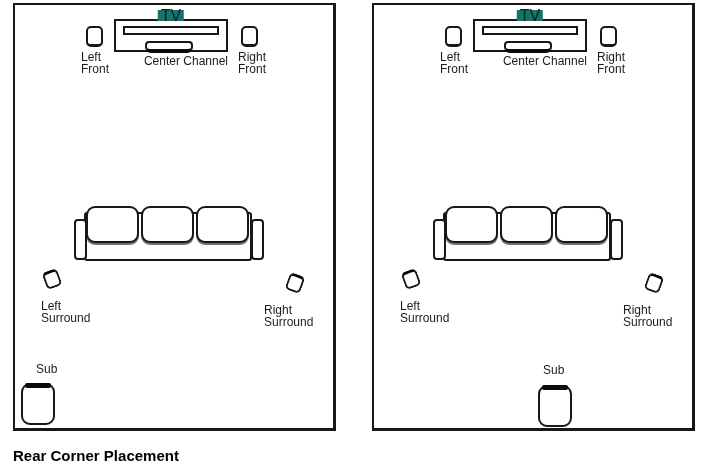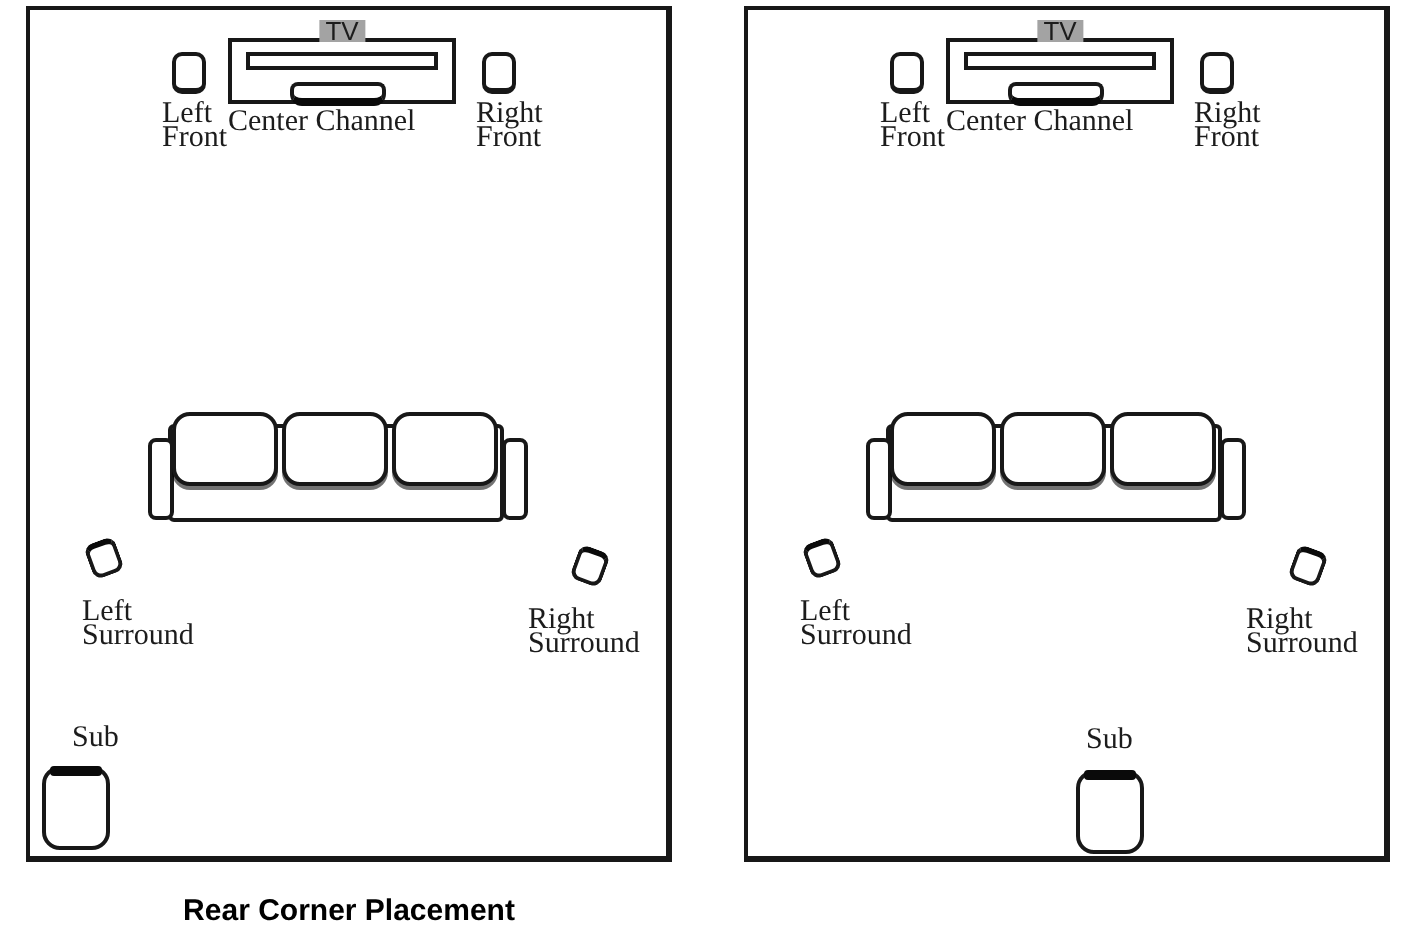--- a/index.html
+++ b/index.html
@@ -11,54 +11,53 @@
   .d1 { left:13px; }
   .d2 { left:372px; }
 
   .room {
     position:relative; width:323px; height:428px; box-sizing:border-box;
     border:2px solid #181818; border-right-width:3px; border-bottom-width:3px;
     background:#ffffff;
   }
 
   .lbl {
-    position:absolute; font-size:15px; line-height:11.5px; color:#1c1c1c;
+    position:absolute; font-size:12px; line-height:11.5px; color:#1c1c1c;
     white-space:pre-line;
-    font-family:Liberation Serif, serif;
   }
 
   
   .front-speaker {
     position:absolute; top:21px; width:13px; height:16px; background:#fff;
     border:2px solid #181818; border-bottom-width:3px; border-radius:5px;
   }
   .fs-left  { left:71px; }
   .fs-right { left:226px; }
   .lbl-lf { left:66px;  top:47px; }
   .lbl-rf { left:223px; top:47px; }
 
   
   .tv-unit {
     position:absolute; left:99px; top:14px; width:114px; height:33px;
     box-sizing:border-box; border:2px solid #181818; background:#fff;
   }
   .tv-label {
     position:absolute; left:50%; top:-11px; transform:translateX(-50%);
-    background:#a3a3a3; padding:0 3px; font-size:13px; line-height:11px; color:#1c1c1c;
+    background:#0f766e; padding:0 3px; font-size:16px; line-height:11px; color:#1c1c1c;
   }
   .tv-screen {
     position:absolute; left:7px; top:5px; width:92px; height:5px;
     border:2px solid #181818; background:#fff;
   }
   .center-speaker {
     position:absolute; left:29px; bottom:-3px; width:44px; height:6px;
     border:2px solid #181818; border-bottom:4px solid #0a0a0a;
     border-radius:4px 4px 6px 6px; background:#fff;
   }
-  .lbl-cc { left:99px; top:51px; width:114px; text-align:left; white-space:nowrap; }
+  .lbl-cc { left:99px; top:51px; width:114px; text-align:right; white-space:nowrap; }
 
   
   .couch { position:absolute; left:59px; top:201px; width:190px; height:57px; }
   .couch-base {
     position:absolute; left:10px; top:6px; width:168px; height:49px;
     box-sizing:border-box; border:2px solid #181818; border-radius:3px; background:#fff;
   }
   .couch-arm {
     position:absolute; top:13px; width:13px; height:41px; box-sizing:border-box;
     border:2px solid #181818; border-radius:4px; background:#fff;
@@ -92,21 +91,21 @@
   .sub-bar {
     position:absolute; top:-2px; left:50%; transform:translateX(-50%);
     width:26px; height:5px; background:#0a0a0a; border-radius:2px;
   }
   .d1 .sub     { left:6px;   top:378px; }
   .d1 .lbl-sub { left:21px;  top:359px; }
   .d2 .sub     { left:164px; top:380px; }
   .d2 .lbl-sub { left:169px; top:360px; }
 
   .caption {
-    position:absolute; top:444px; left:0; width:100%; text-align:center;
+    position:absolute; top:444px; left:0; width:100%; text-align:left;
     font-weight:bold; font-size:15px; line-height:17px; color:#000;
   }
 </style>
 </head>
 <body>
 
 <div class="page">
 
   <div class="diagram d1">
     <div class="room">

